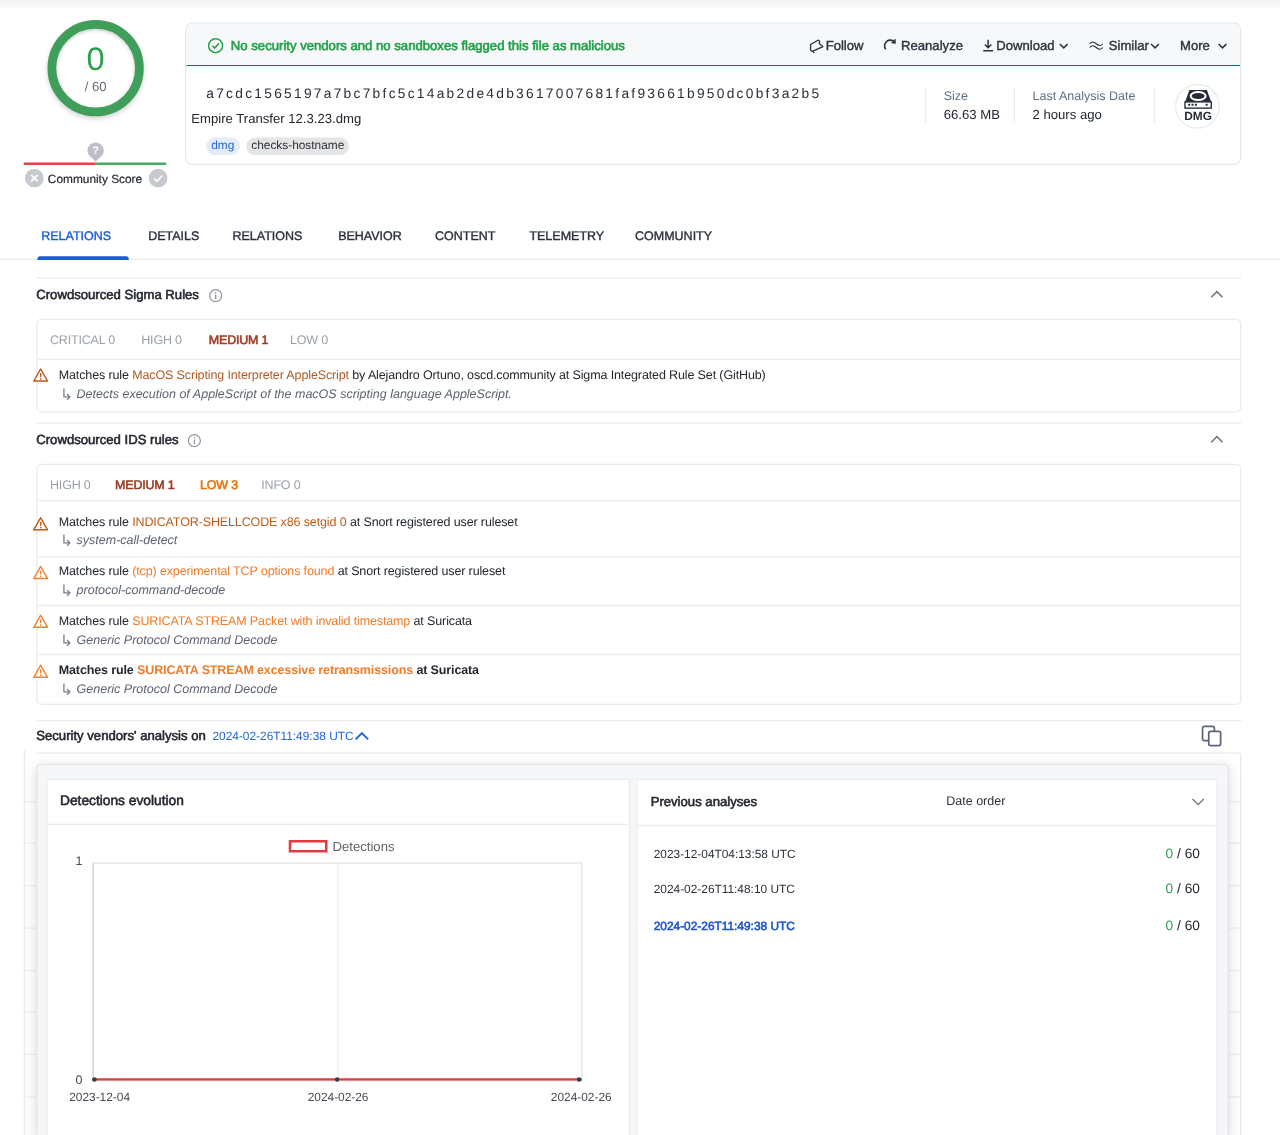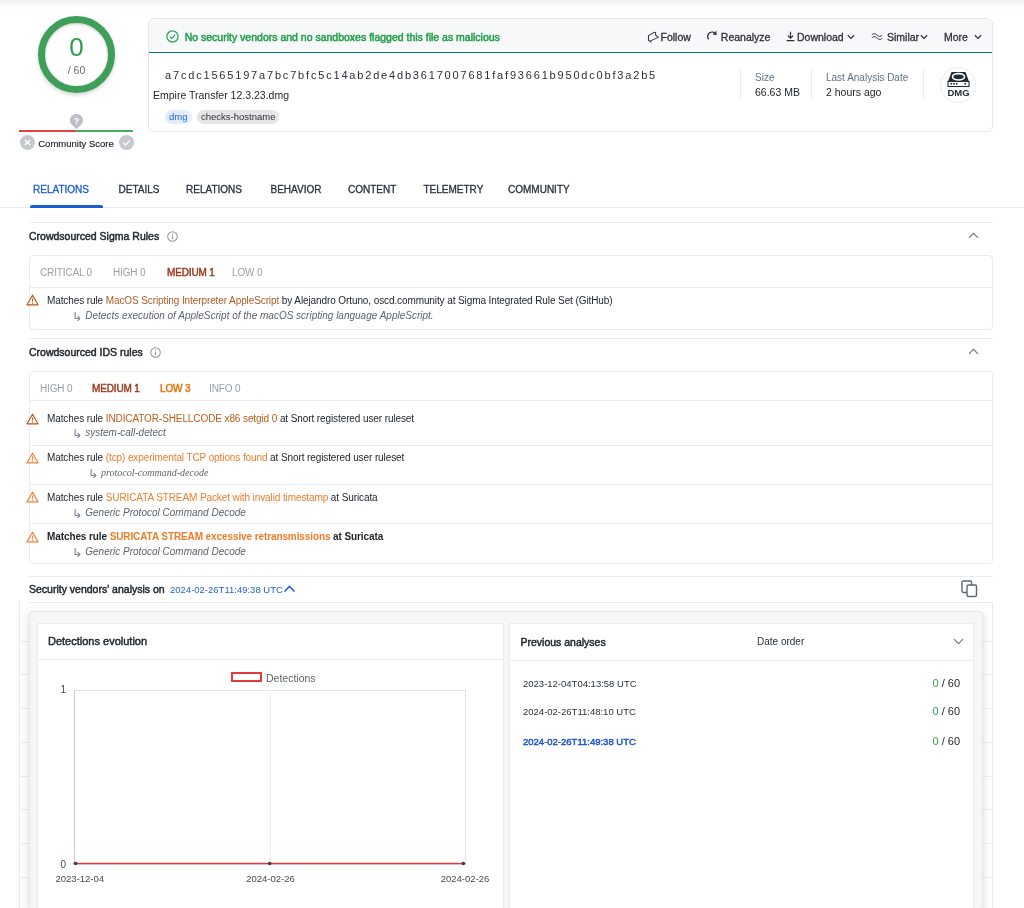--- a/index.html
+++ b/index.html
@@ -4,21 +4,21 @@
 <style>
 * { margin:0; padding:0; box-sizing:border-box; }
 html,body { width:1024px; height:908px; background:#fff; font-family:"Liberation Sans", sans-serif; }
 #page { position:relative; width:1024px; height:908px; overflow:hidden; background:#fff; }
 .abs { position:absolute; }
 .sb { -webkit-text-stroke:0.45px currentColor; }
 .sb2 { -webkit-text-stroke:0.3px currentColor; }
 .sec-divider { position:absolute; left:29px; width:964px; height:1px; background:#e9ebee; }
 .hair { background:#e9ebee; }
 .rule { font-size:10px; letter-spacing:-0.1px; color:#23272f; }
-.sub { font-size:10px; color:#5c6370;margin-left:24px; }
+.sub { font-size:10px; color:#5c6370; }
 .chip { font-size:10px; letter-spacing:-0.15px; color:#9aa0a7; }
 .tab { font-size:10px; letter-spacing:0px; color:#2b313b; -webkit-text-stroke:0.3px currentColor; }
 </style>
 </head>
 <body>
 <div id="page">
 
   <div class="abs" style="left:0;top:0;width:1024px;height:7px;background:linear-gradient(#eef0f1,#fdfdfd);"></div>
 
   <div class="abs" style="left:38px;top:16px;width:77px;height:77px;border-radius:50%;border:7.5px solid #3f9f5a;background:#fff;box-shadow:0 2px 4px rgba(0,0,0,0.18), inset 0 1px 3px rgba(0,0,0,0.22);"></div>
@@ -168,21 +168,21 @@
   <div class="abs rule" style="left:47px;top:413px;">Matches rule <span style="color:#bc5b17;">INDICATOR-SHELLCODE x86 setgid 0</span> at Snort registered user ruleset</div>
   <div class="abs sub" style="left:48px;top:427px;"><span style="color:#7c838d;font-size:12.5px;display:inline-block;line-height:9px;vertical-align:-2px;">↳</span> <i>system-call-detect</i></div>
   <div class="abs hair" style="left:30px;top:444.5px;width:962px;height:1px;"></div>
 
   <svg class="abs" style="left:26px;top:451.5px;" width="13" height="12" viewBox="0 0 13 12">
       <path d="M6.5 1.2 L12 10.8 L1 10.8 Z" fill="none" stroke="#ef8132" stroke-width="1.2" stroke-linejoin="round"></path>
       <rect x="6" y="4.4" width="1.1" height="3.2" fill="#ef8132"></rect>
       <rect x="6" y="8.5" width="1.1" height="1.2" fill="#ef8132"></rect>
     </svg>
   <div class="abs rule" style="left:47px;top:452px;">Matches rule <span style="color:#ee7c28;">(tcp) experimental TCP options found</span> at Snort registered user ruleset</div>
-  <div class="abs sub" style="left:64px;top:467px;font-family:Liberation Serif, serif;"><span style="color:#7c838d;font-size:12.5px;display:inline-block;line-height:9px;vertical-align:-2px;">↳</span> <i>protocol-command-decode</i></div>
+  <div class="abs sub" style="left:48px;top:467px;"><span style="color:#7c838d;font-size:12.5px;display:inline-block;line-height:9px;vertical-align:-2px;">↳</span> <i>protocol-command-decode</i></div>
   <div class="abs hair" style="left:30px;top:483.5px;width:962px;height:1px;"></div>
 
   <svg class="abs" style="left:26px;top:491px;" width="13" height="12" viewBox="0 0 13 12">
       <path d="M6.5 1.2 L12 10.8 L1 10.8 Z" fill="none" stroke="#ef8132" stroke-width="1.2" stroke-linejoin="round"></path>
       <rect x="6" y="4.4" width="1.1" height="3.2" fill="#ef8132"></rect>
       <rect x="6" y="8.5" width="1.1" height="1.2" fill="#ef8132"></rect>
     </svg>
   <div class="abs rule" style="left:47px;top:491.5px;">Matches rule <span style="color:#ee7c28;">SURICATA STREAM Packet with invalid timestamp</span> at Suricata</div>
   <div class="abs sub" style="left:48px;top:506.5px;"><span style="color:#7c838d;font-size:12.5px;display:inline-block;line-height:9px;vertical-align:-2px;">↳</span> <i>Generic Protocol Command Decode</i></div>
   <div class="abs hair" style="left:30px;top:522.5px;width:962px;height:1px;"></div>

